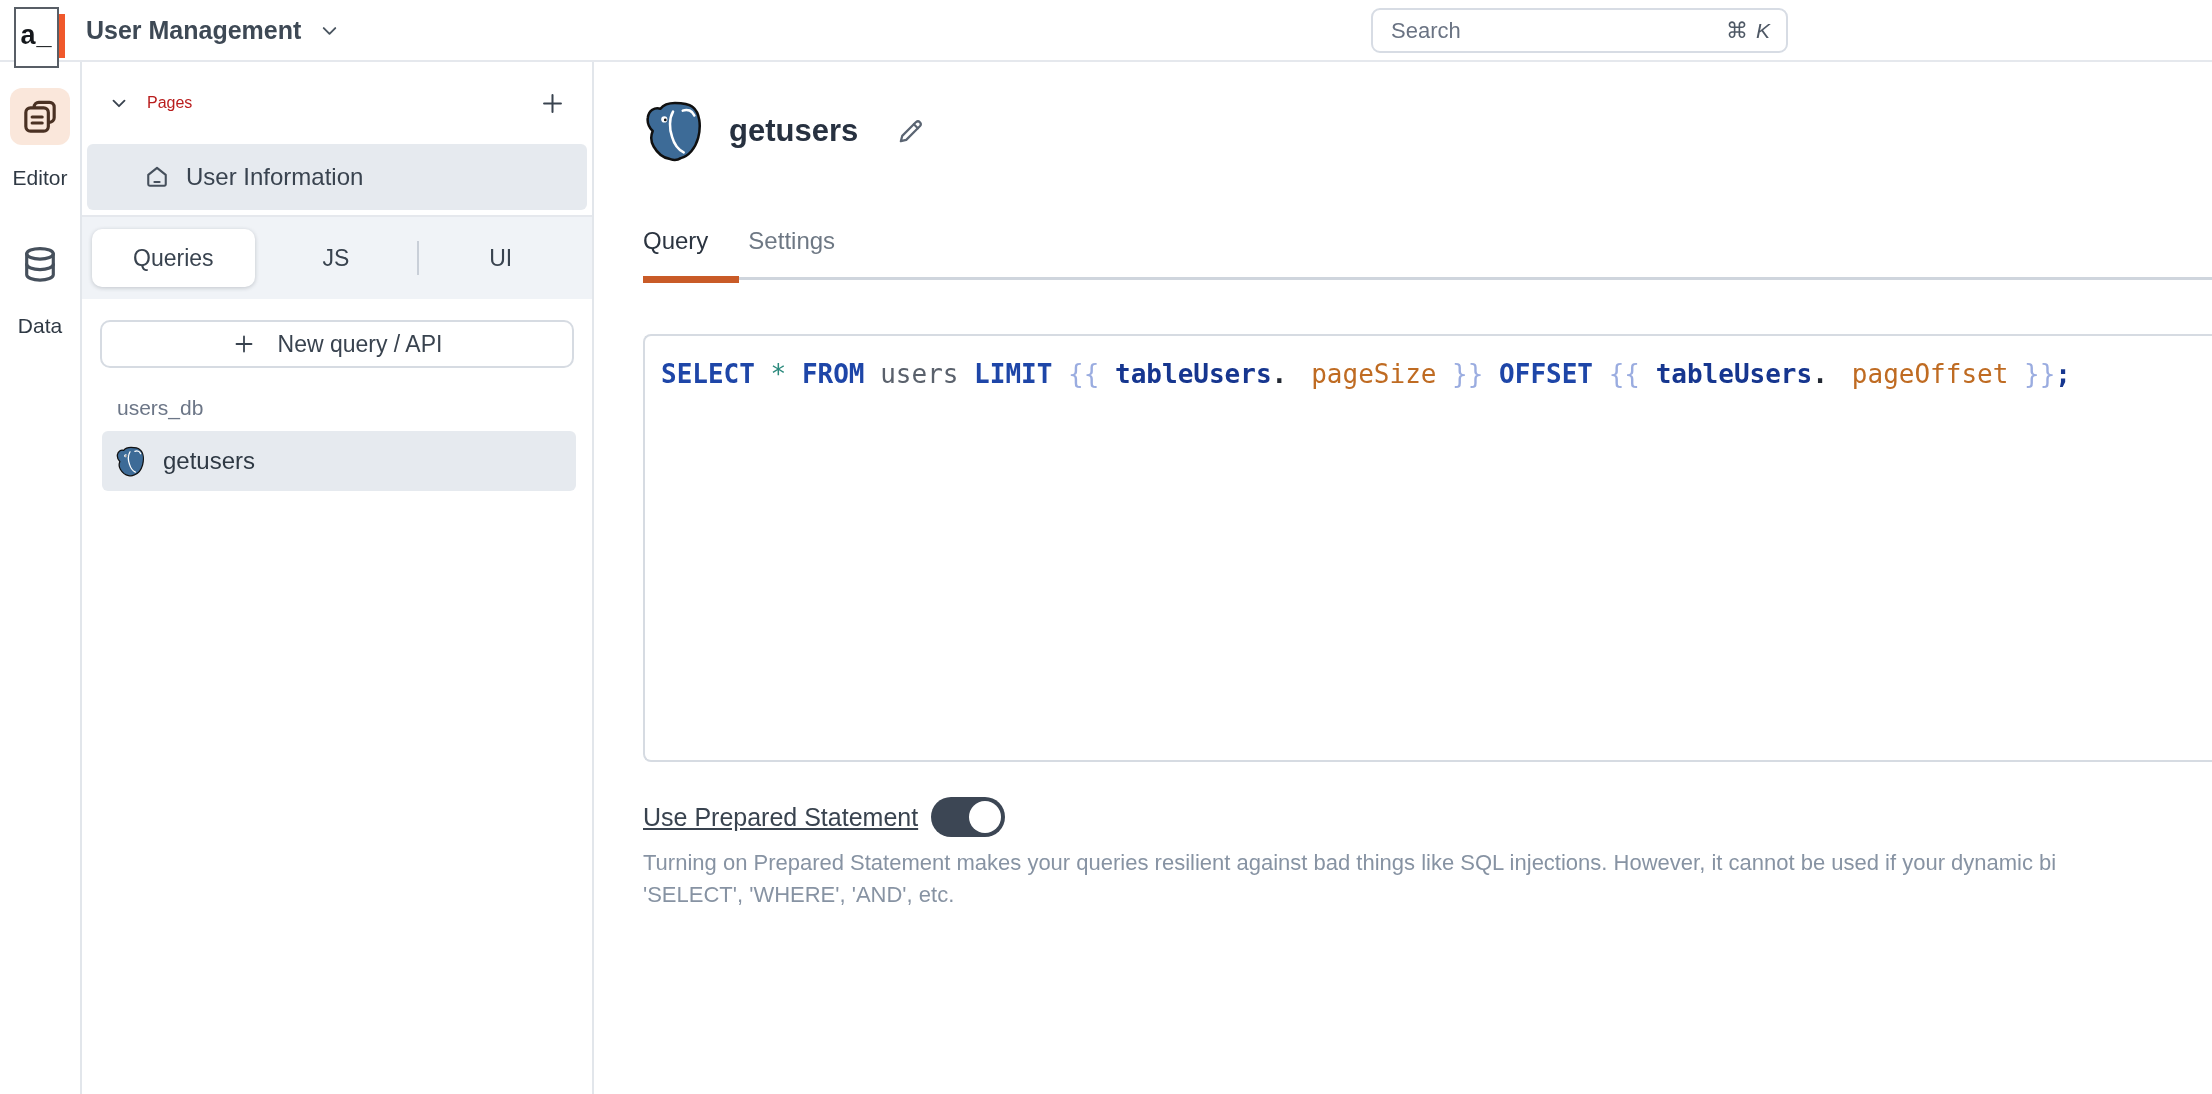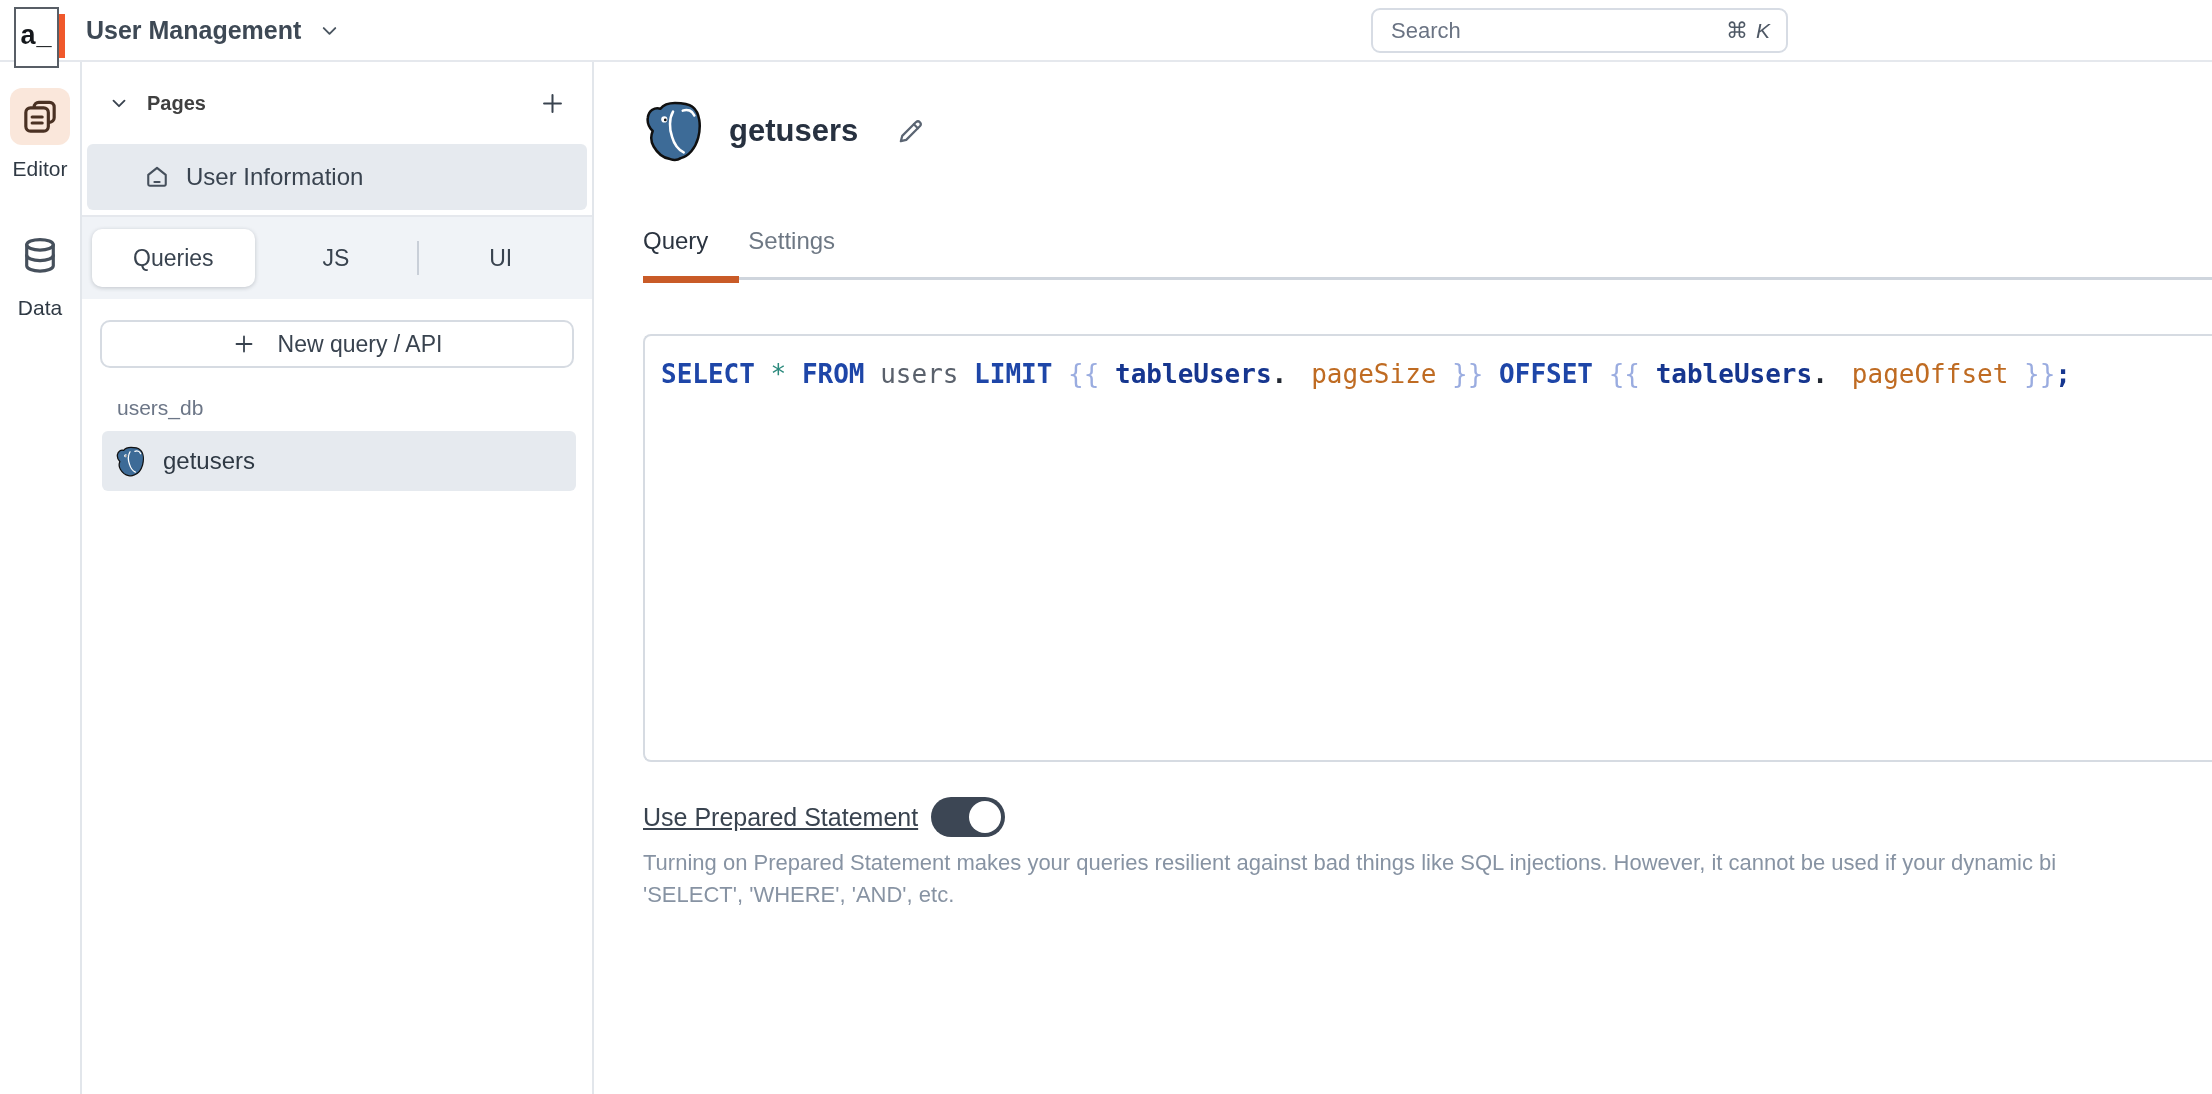--- a/index.html
+++ b/index.html
@@ -44,25 +44,25 @@
   .body { position: absolute; top: 62px; left: 0; right: 0; bottom: 0; display: flex; }
 
   .rail {
     width: 82px; flex: none; border-right: 2px solid #E2E6EB; background: #fff;
     display: flex; flex-direction: column; align-items: center; padding-top: 26px;
   }
   .rail-item { display: flex; flex-direction: column; align-items: center; cursor: pointer; }
   .rail-item + .rail-item { margin-top: 46px; }
   .rail-icon-box { width: 60px; height: 57px; border-radius: 12px; display: flex; align-items: center; justify-content: center; }
   .rail-item.active .rail-icon-box { background: #FAE7DB; }
-  .rail-label { margin-top: 12px; font-size: 21px; color: #2F3944; }
+  .rail-label { margin-top: 21px; font-size: 21px; color: #2F3944; }
 
   .panel { width: 512px; flex: none; border-right: 2px solid #E2E6EB; background: #fff; }
   .pages-header { height: 82px; display: flex; align-items: center; padding: 0 26px; }
-  .pages-title { margin-left: 17px; font-size: 20px; font-weight: 700; color: #404040; flex: 1; }
+  .pages-title { margin-left: 17px; font-size: 16px; font-weight: 400; color: #b91c1c; flex: 1; }
   .icon-btn { display: flex; align-items: center; justify-content: center; cursor: pointer; }
   .page-item {
     margin: 0 5px; height: 66px; border-radius: 6px; display: flex; align-items: center;
     padding-left: 56px; gap: 15px; font-size: 24px; color: #39434F; cursor: pointer;
   }
   .page-item.selected { background: #E6EAEF; }
   .panel-divider { height: 2px; background: #E5E8ED; margin-top: 5px; }
   .segmented { background: #F0F3F7; padding: 12px 10px; display: flex; align-items: center; }
   .seg {
     flex: 1; text-align: center; font-size: 23px; color: #39434F; height: 58px;

